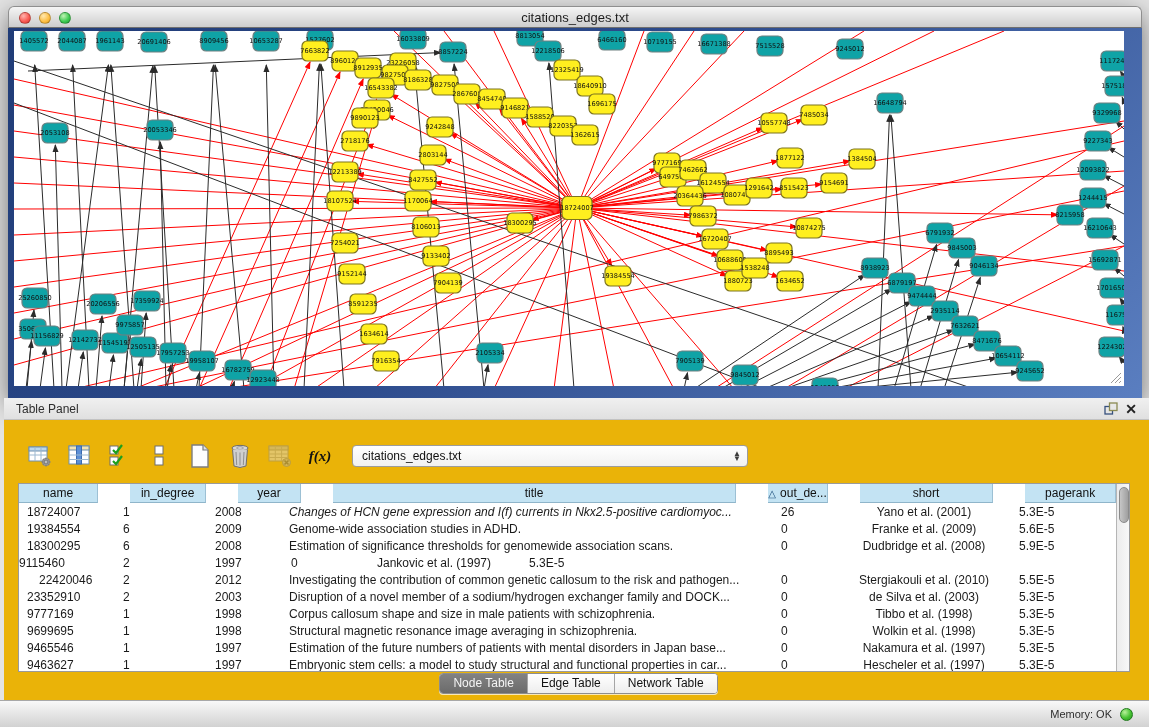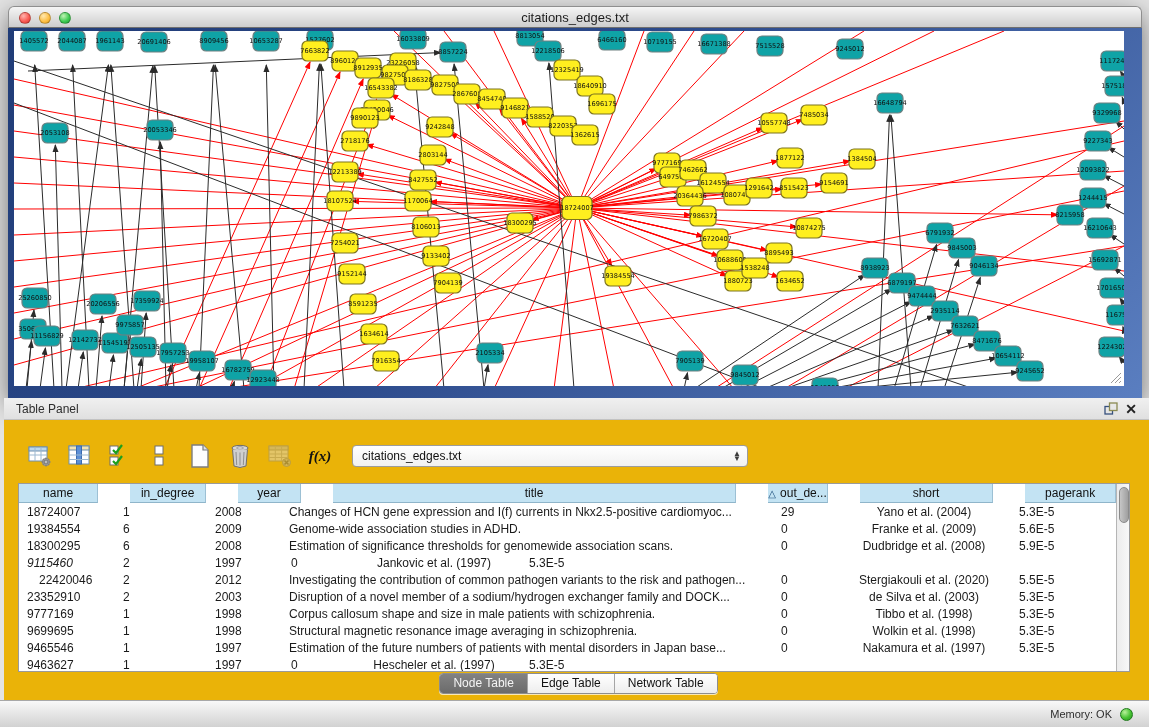--- a/index.html
+++ b/index.html
@@ -582,23 +582,23 @@
           </div>
           <div class="hcell" style="width: 110px;">
             <span>pagerank</span>
           </div>
         </div>
       <div id="grid-body">
           <div class="grid-row">
             <div class="cell" style="width: 96px; padding-left: 8px;">18724007</div>
             <div class="cell" style="width: 92px; padding-left: 8px;">1</div>
             <div class="cell" style="width: 76px; padding-left: 8px;">2008</div>
-            <div class="cell" style="width: 490px; padding-left: 6px;">Changes of HCN gene expression and I(f) currents in Nkx2.5-positive cardiomyoc...</div>
-            <div class="cell" style="width: 70px; padding-left: 8px;">29</div>
-            <div class="cell" style="width: 162px; justify-content: center;">Yano et al. (2004)</div>
+            <div class="cell" style="width: 490px; padding-left: 6px; font-style: italic;">Changes of HCN gene expression and I(f) currents in Nkx2.5-positive cardiomyoc...</div>
+            <div class="cell" style="width: 70px; padding-left: 8px;">26</div>
+            <div class="cell" style="width: 162px; justify-content: center;">Yano et al. (2001)</div>
             <div class="cell" style="width: 110px; padding-left: 14px;">5.3E-5</div>
           </div>
           <div class="grid-row">
             <div class="cell" style="width: 96px; padding-left: 8px;">19384554</div>
             <div class="cell" style="width: 92px; padding-left: 8px;">6</div>
             <div class="cell" style="width: 76px; padding-left: 8px;">2009</div>
             <div class="cell" style="width: 490px; padding-left: 6px;">Genome-wide association studies in ADHD.</div>
             <div class="cell" style="width: 70px; padding-left: 8px;">0</div>
             <div class="cell" style="width: 162px; justify-content: center;">Franke et al. (2009)</div>
             <div class="cell" style="width: 110px; padding-left: 14px;">5.6E-5</div>
@@ -606,34 +606,34 @@
           <div class="grid-row">
             <div class="cell" style="width: 96px; padding-left: 8px;">18300295</div>
             <div class="cell" style="width: 92px; padding-left: 8px;">6</div>
             <div class="cell" style="width: 76px; padding-left: 8px;">2008</div>
             <div class="cell" style="width: 490px; padding-left: 6px;">Estimation of significance thresholds for genomewide association scans.</div>
             <div class="cell" style="width: 70px; padding-left: 8px;">0</div>
             <div class="cell" style="width: 162px; justify-content: center;">Dudbridge et al. (2008)</div>
             <div class="cell" style="width: 110px; padding-left: 14px;">5.9E-5</div>
           </div>
           <div class="grid-row">
-            <div class="cell" style="width: 96px; padding-left: 8px; font-style: italic;">9115460</div>
+            <div class="cell" style="width: 96px; ">9115460</div>
             <div class="cell" style="width: 92px; padding-left: 8px;">2</div>
             <div class="cell" style="width: 76px; padding-left: 8px;">1997</div>
             <div class="cell" style="width: 70px; padding-left: 8px;">0</div>
             <div class="cell" style="width: 162px; justify-content: center;">Jankovic et al. (1997)</div>
             <div class="cell" style="width: 110px; padding-left: 14px;">5.3E-5</div>
           </div>
           <div class="grid-row">
             <div class="cell" style="width: 96px; padding-left: 20px;">22420046</div>
             <div class="cell" style="width: 92px; padding-left: 8px;">2</div>
             <div class="cell" style="width: 76px; padding-left: 8px;">2012</div>
-            <div class="cell" style="width: 490px; padding-left: 6px;">Investigating the contribution of common pathogen variants to the risk and pathogen...</div>
-            <div class="cell" style="width: 70px; padding-left: 8px;">0</div>
-            <div class="cell" style="width: 162px; justify-content: center;">Stergiakouli et al. (2020)</div>
+            <div class="cell" style="width: 490px; padding-left: 6px;">Investigating the contribution of common genetic callosum to the risk and pathogen...</div>
+            <div class="cell" style="width: 70px; padding-left: 8px;">0</div>
+            <div class="cell" style="width: 162px; justify-content: center;">Stergiakouli et al. (2010)</div>
             <div class="cell" style="width: 110px; padding-left: 14px;">5.5E-5</div>
           </div>
           <div class="grid-row">
             <div class="cell" style="width: 96px; padding-left: 8px;">23352910</div>
             <div class="cell" style="width: 92px; padding-left: 8px;">2</div>
             <div class="cell" style="width: 76px; padding-left: 8px;">2003</div>
             <div class="cell" style="width: 490px; padding-left: 6px;">Disruption of a novel member of a sodium/hydrogen exchanger family and DOCK...</div>
             <div class="cell" style="width: 70px; padding-left: 8px;">0</div>
             <div class="cell" style="width: 162px; justify-content: center;">de Silva et al. (2003)</div>
             <div class="cell" style="width: 110px; padding-left: 14px;">5.3E-5</div>
@@ -662,20 +662,21 @@
             <div class="cell" style="width: 76px; padding-left: 8px;">1997</div>
             <div class="cell" style="width: 490px; padding-left: 6px;">Estimation of the future numbers of patients with mental disorders in Japan base...</div>
             <div class="cell" style="width: 70px; padding-left: 8px;">0</div>
             <div class="cell" style="width: 162px; justify-content: center;">Nakamura et al. (1997)</div>
             <div class="cell" style="width: 110px; padding-left: 14px;">5.3E-5</div>
           </div>
           <div class="grid-row">
             <div class="cell" style="width: 96px; padding-left: 8px;">9463627</div>
             <div class="cell" style="width: 92px; padding-left: 8px;">1</div>
             <div class="cell" style="width: 76px; padding-left: 8px;">1997</div>
+            <div class="cell" style="width: 490px; padding-left: 6px;">Embryonic stem cells: a model to study structural and functional properties in car...</div>
             <div class="cell" style="width: 70px; padding-left: 8px;">0</div>
             <div class="cell" style="width: 162px; justify-content: center;">Hescheler et al. (1997)</div>
             <div class="cell" style="width: 110px; padding-left: 14px;">5.3E-5</div>
           </div>
         </div>
     </div>
     <div class="vscroll">
       <div class="vthumb"></div>
     </div>
   </div>

